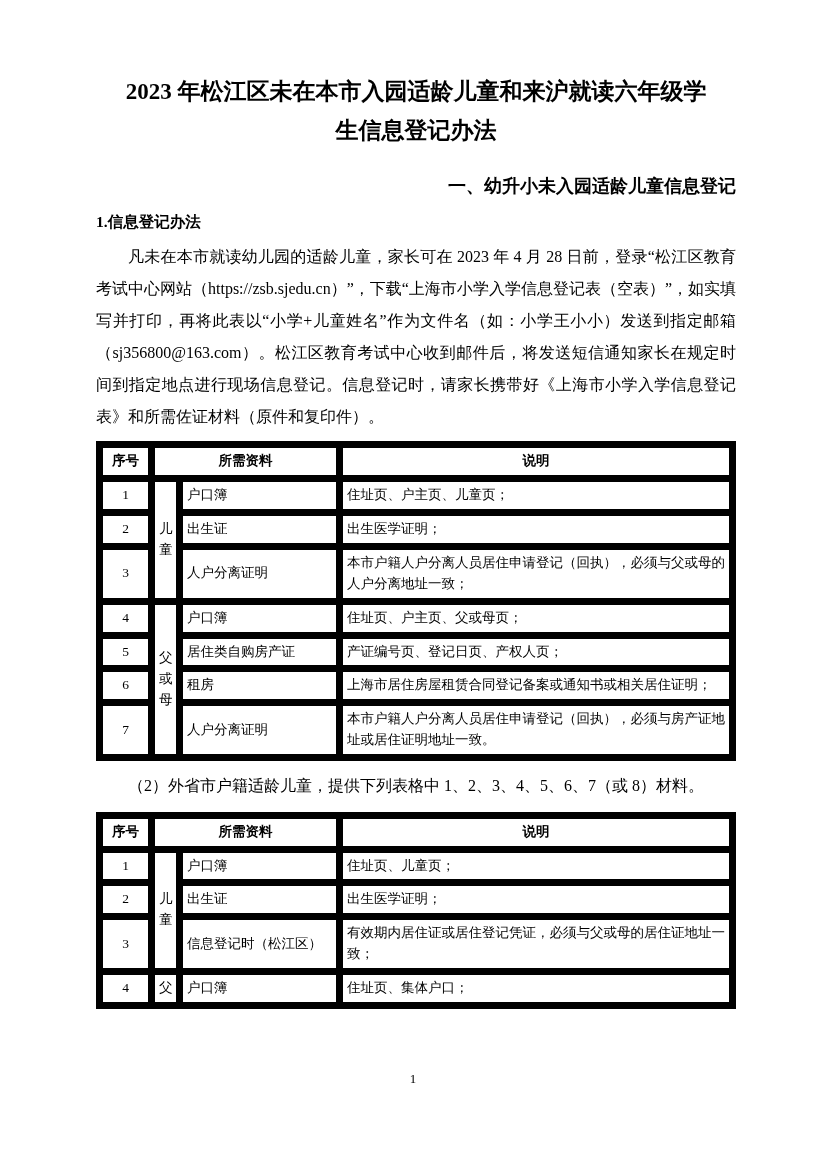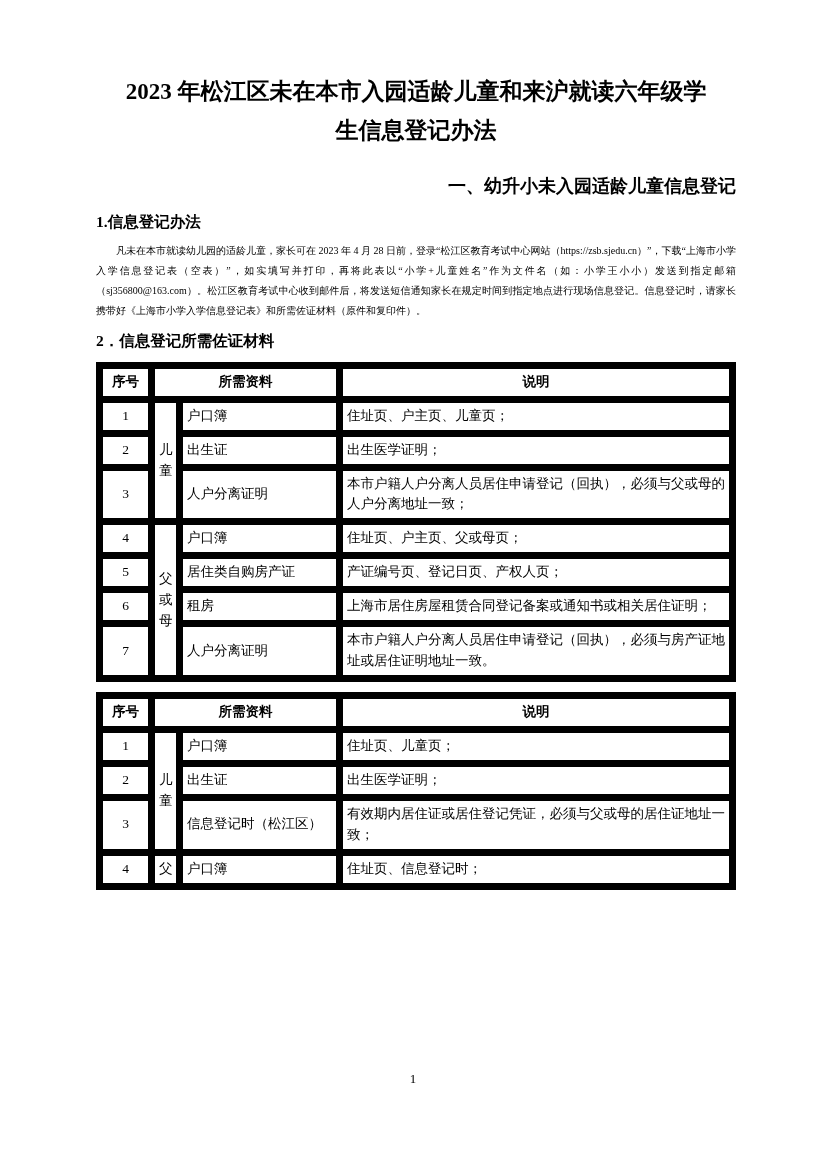--- a/index.html
+++ b/index.html
@@ -32,21 +32,21 @@
     text-align: right;
   }
   .sub-heading {
     margin: 4px 0 6px 0;
     font-size: 15.5px;
     font-weight: bold;
     line-height: 1.6;
   }
   .para {
     margin: 0 0 8px 0;
-    font-size: 10px;
+    font-size: 16px;
     line-height: 2.0;
     text-align: justify;
     text-indent: 2em;
   }
   .para.wide {
     line-height: 2.35;
     margin-bottom: 4px;
   }
   .para.single {
     margin: 6px 0 10px 0;
@@ -97,21 +97,20 @@
 <div class="page">
 
   <h1 class="doc-title"><span>2023 年松江区未在本市入园适龄儿童和来沪就读六年级学</span><br><span>生信息登记办法</span></h1>
 
   <h2 class="section-heading">一、幼升小未入园适龄儿童信息登记</h2>
 
   <div class="sub-heading">1.信息登记办法</div>
 
   <p class="para">凡未在本市就读幼儿园的适龄儿童，家长可在 2023 年 4 月 28 日前，登录“松江区教育考试中心网站（https://zsb.sjedu.cn）”，下载“上海市小学入学信息登记表（空表）”，如实填写并打印，再将此表以“小学+儿童姓名”作为文件名（如：小学王小小）发送到指定邮箱（sj356800@163.com）。松江区教育考试中心收到邮件后，将发送短信通知家长在规定时间到指定地点进行现场信息登记。信息登记时，请家长携带好《上海市小学入学信息登记表》和所需佐证材料（原件和复印件）。</p>
 
-  <div class="sub-heading">2．信息登记所需佐证材料</div>
 
 
   <table class="doc-table">
     <colgroup>
       <col class="col-no">
         <col class="col-group">
         <col class="col-material">
         <col class="col-desc">
     </colgroup>
     <thead>
@@ -155,20 +154,21 @@
         <td class="cell-desc">上海市居住房屋租赁合同登记备案或通知书或相关居住证明；</td>
       </tr>
       <tr>
         <td class="cell-no">7</td>
         <td class="cell-material">人户分离证明</td>
         <td class="cell-desc">本市户籍人户分离人员居住申请登记（回执），必须与房产证地址或居住证明地址一致。</td>
       </tr>
     </tbody>
   </table>
 
+  <p class="para single">（2）外省市户籍适龄儿童，提供下列表格中 1、2、3、4、5、6、7（或 8）材料。</p>
 
   <table class="doc-table">
     <colgroup>
       <col class="col-no">
         <col class="col-group">
         <col class="col-material">
         <col class="col-desc">
     </colgroup>
     <thead>
       <tr>
@@ -191,20 +191,20 @@
       </tr>
       <tr>
         <td class="cell-no">3</td>
         <td class="cell-material">信息登记时（松江区）</td>
         <td class="cell-desc">有效期内居住证或居住登记凭证，必须与父或母的居住证地址一致；</td>
       </tr>
       <tr>
         <td class="cell-no">4</td>
         <td class="cell-group">父</td>
         <td class="cell-material">户口簿</td>
-        <td class="cell-desc">住址页、信息登记时；</td>
+        <td class="cell-desc">住址页、集体户口；</td>
       </tr>
     </tbody>
   </table>
 
   <div class="page-number">1</div>
 
 </div>
 
 </body></html>

